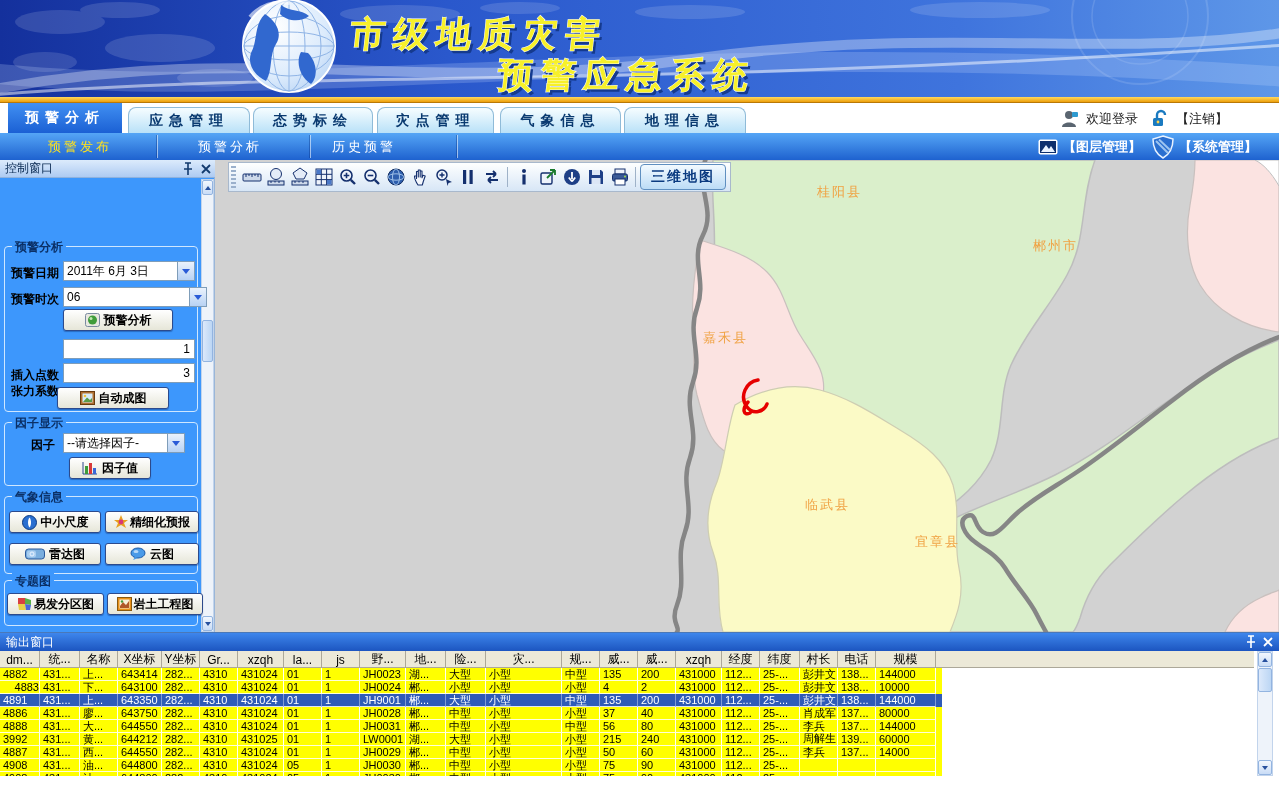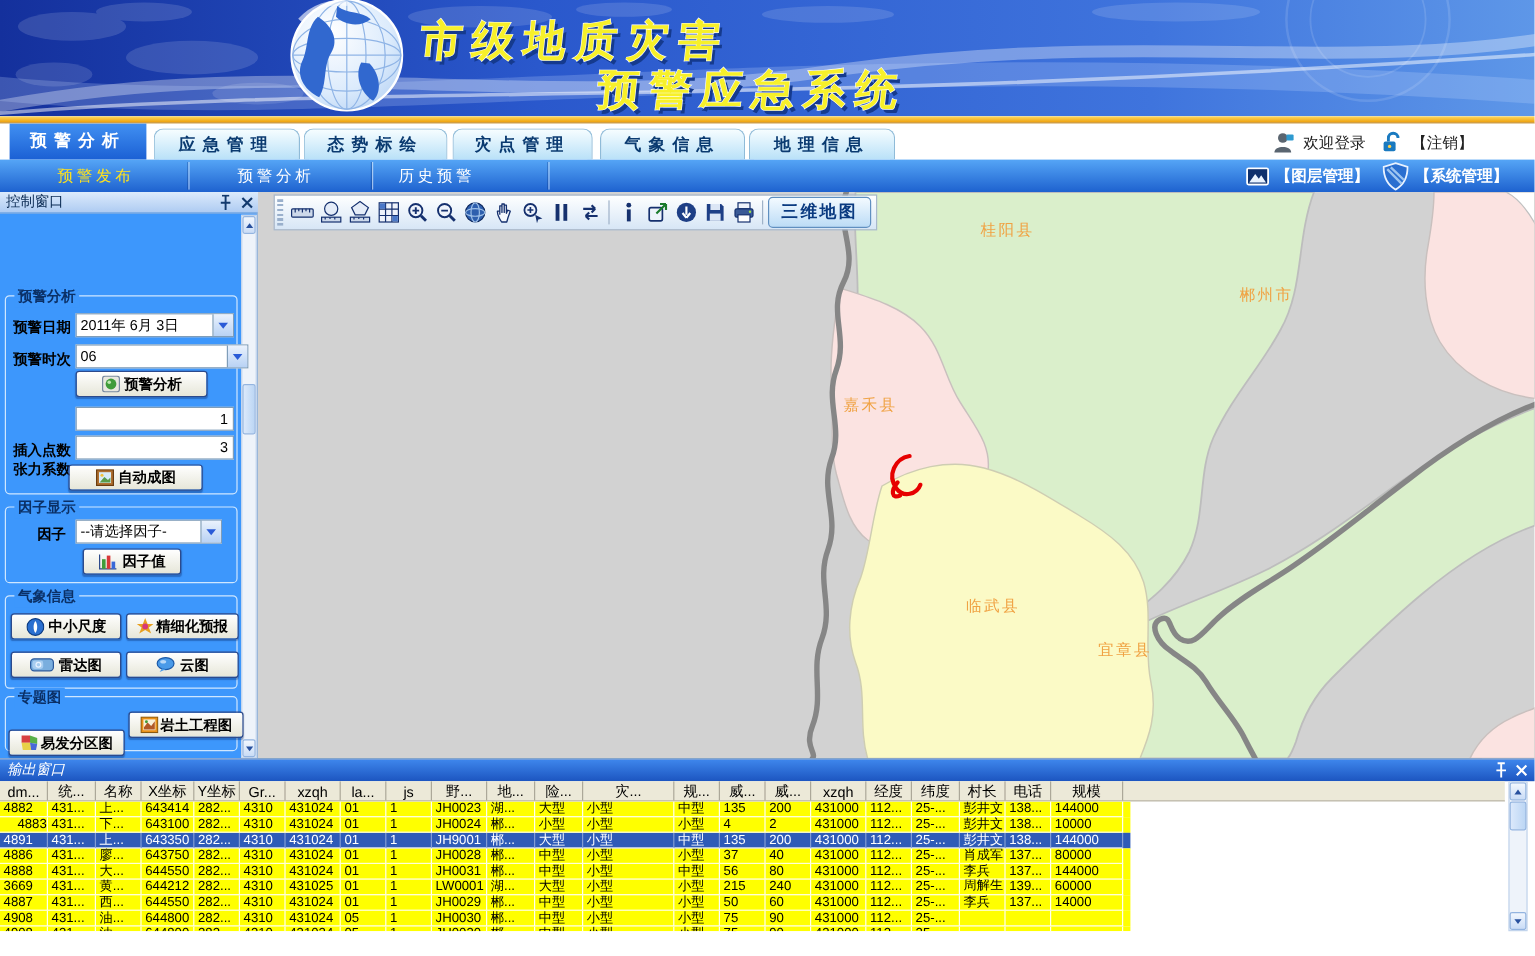--- a/index.html
+++ b/index.html
@@ -76,21 +76,21 @@
   .tsep { width:1px; height:20px; background:#9fb2c8; margin:0 3px; }
   #btn3d { height:26px; padding:0 10px; display:flex; align-items:center; justify-content:center;
     background:linear-gradient(#f3faff,#bcdcf6); border:1px solid #5f8fc0; border-radius:4px;
     color:#0a3a80; font-size:14px; font-weight:bold; letter-spacing:2px; cursor:pointer; }
 
   
   #output { position:absolute; left:0; top:632px; width:1279px; height:143px; background:#fff;
     border-top:1px solid #4a78b8; }
   #output-title { position:absolute; left:0; top:0; width:1279px; height:18px;
     background:linear-gradient(#3e86ec,#1c55c0); color:#fff; font-size:12px;
-    display:flex; align-items:flex-start; padding-left:6px;font-style:italic; }
+    display:flex; align-items:flex-end; padding-left:6px; }
   #grid-head { position:absolute; left:0; top:18px; width:1254px; height:17px; display:flex;
     background:#ece9d8; border-bottom:1px solid #aca899; overflow:hidden; }
   .hcell { height:17px; border-right:1px solid #aca899; font-size:12px; color:#000;
     display:flex; align-items:center; justify-content:center; flex:none; overflow:hidden; white-space:nowrap; cursor:pointer; }
   #grid-body { position:absolute; left:0; top:35px; width:1254px; height:108px; overflow:hidden; background:#fff; }
   .trow { display:flex; height:13px; background:#ffff00; width:942px; cursor:pointer; }
   .trow.partial { height:4px; overflow:hidden; }
   .tcell { height:13px; border-right:1px solid rgba(255,255,255,.95); border-bottom:1px solid rgba(255,255,255,.85);
     font-size:11px; line-height:12px; color:#000; padding-left:3px; flex:none; overflow:hidden; white-space:nowrap; }
   .trow.sel { background:#2f5bb7; }
@@ -337,21 +337,21 @@
           <ellipse cx="8" cy="6" rx="7" ry="5" fill="#4a9ae8" stroke="#1c5aa8"></ellipse>
           <path d="M5,10 L3,13 L8,11 Z" fill="#4a9ae8"></path>
           <ellipse cx="6" cy="4.5" rx="2.5" ry="1.5" fill="#b8d8f8"></ellipse>
         </svg>
         <span>云图</span>
       </div>
     </div>
 
     <div class="group" style="top:420px; height:46px;">
       <span class="grouplabel">专题图</span>
-      <div class="xpbtn" style="left:2px; top:27px; width:97px; gap:2px;">
+      <div class="xpbtn" style="left:2px; top:12px; width:97px; gap:2px;">
         <svg width="15" height="14" viewBox="0 0 15 14">
           <path d="M1,1 L8,1 L8,7 L1,7 Z" fill="#d84040"></path>
             <path d="M8,1 L14,3 L14,8 L8,7 Z" fill="#58b048"></path>
           <path d="M1,7 L8,7 L9,13 L2,13 Z" fill="#e8d048"></path>
             <path d="M8,7 L14,8 L13,13 L9,13 Z" fill="#4868d8"></path>
         </svg>
         <span>易发分区图</span>
       </div>
       <div class="xpbtn" style="left:102px; top:12px; width:96px; gap:2px;">
         <svg width="15" height="14" viewBox="0 0 15 14">
@@ -664,21 +664,21 @@
           <div class="tcell" style="width: 38px;">56</div>
           <div class="tcell" style="width: 38px;">80</div>
           <div class="tcell" style="width: 46px;">431000</div>
           <div class="tcell" style="width: 38px;">112...</div>
           <div class="tcell" style="width: 40px;">25-...</div>
           <div class="tcell" style="width: 38px;">李兵</div>
           <div class="tcell" style="width: 38px;">137...</div>
           <div class="tcell" style="width: 60px;">144000</div>
         </div>
         <div class="trow">
-          <div class="tcell" style="width: 40px;">3669</div>
+          <div class="tcell" style="width: 40px;">3992</div>
           <div class="tcell" style="width: 40px;">431...</div>
           <div class="tcell" style="width: 38px;">黄...</div>
           <div class="tcell" style="width: 44px;">644212</div>
           <div class="tcell" style="width: 38px;">282...</div>
           <div class="tcell" style="width: 38px;">4310</div>
           <div class="tcell" style="width: 46px;">431025</div>
           <div class="tcell" style="width: 38px;">01</div>
           <div class="tcell" style="width: 38px;">1</div>
           <div class="tcell" style="width: 46px;">LW0001</div>
           <div class="tcell" style="width: 40px;">湖...</div>

